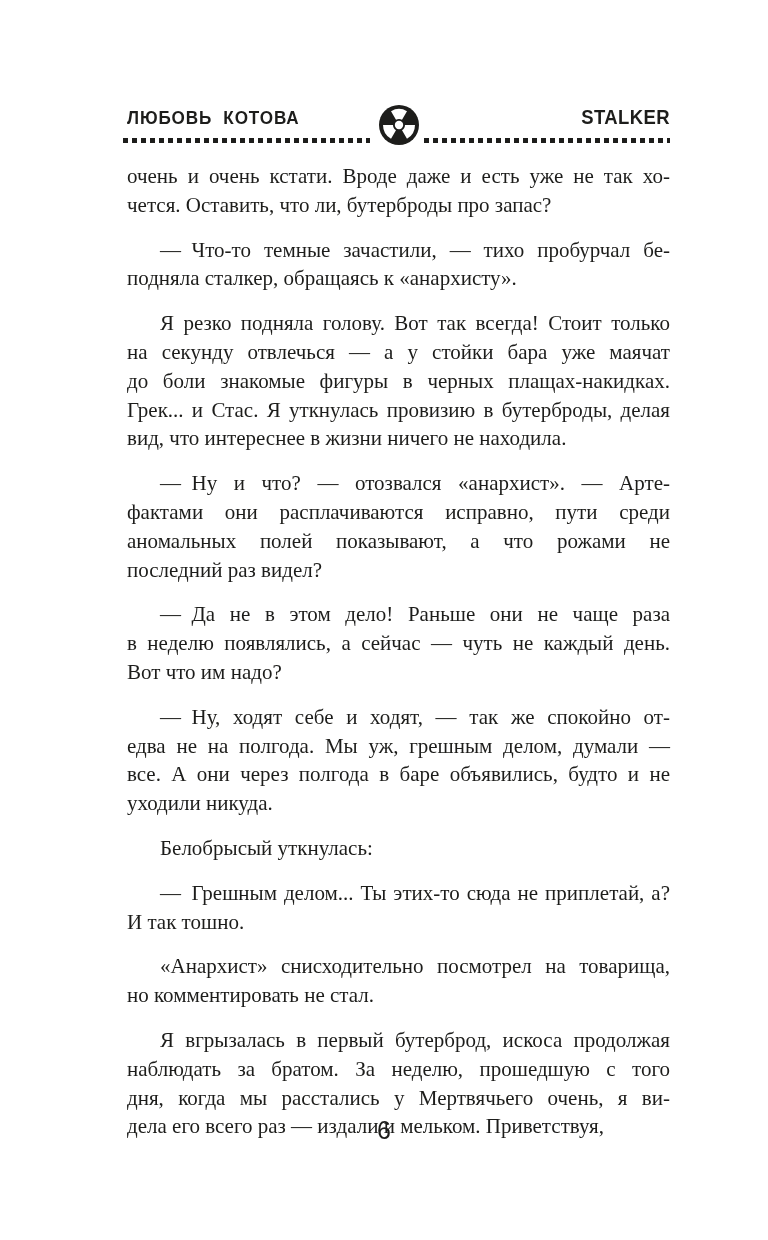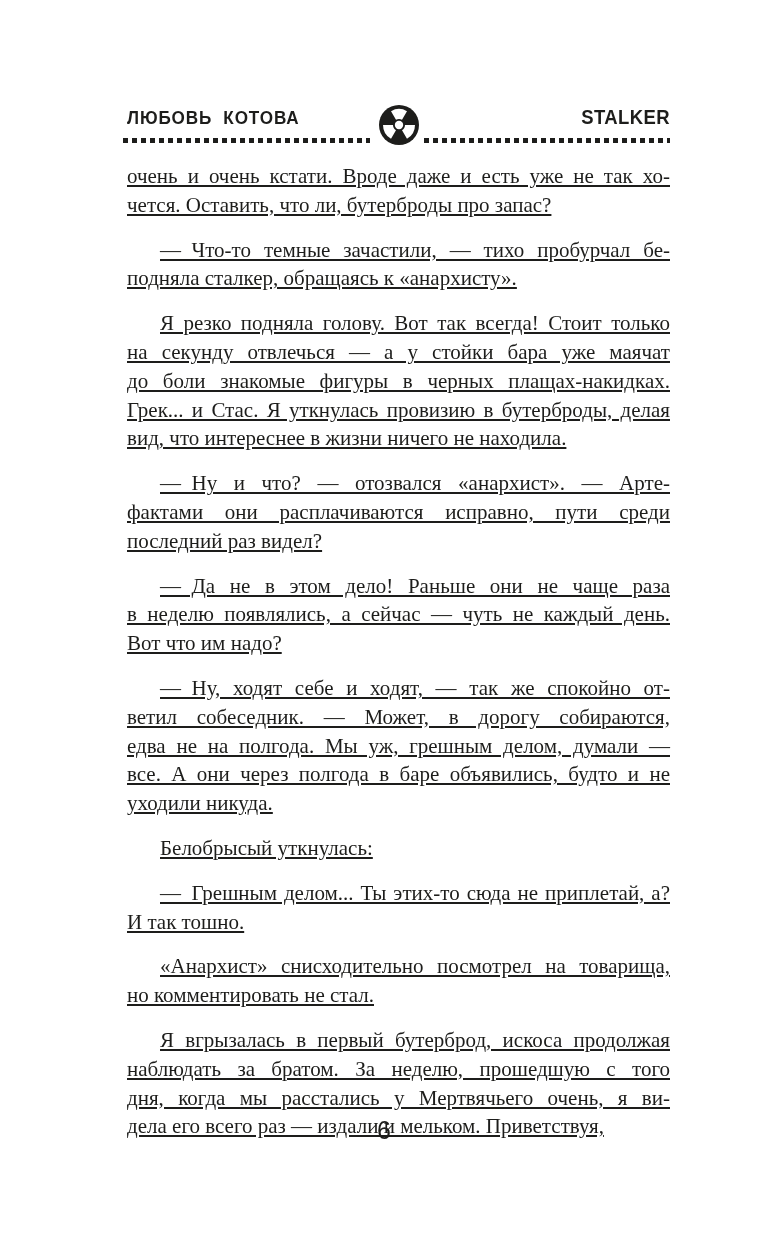--- a/index.html
+++ b/index.html
@@ -34,21 +34,21 @@
   }
   .rule-left  { left: 123px; width: 247px; }
   .rule-right { left: 424px; width: 246px; }
   .header-icon { position: absolute; left: 379px; top: 105px; width: 40px; height: 40px; }
   .header-icon svg { display: block; width: 40px; height: 40px; }
 
   .bodytext {
     position: absolute; left: 127px; top: 162px; width: 543px;
     font-size: 21px; line-height: 28.8px;
   }
-  .line { text-align: justify; text-align-last: justify; white-space: normal; text-decoration: underline; }
+  .line { text-align: justify; text-align-last: justify; white-space: normal; }
   .line.last { text-align-last: left; }
   .line.indent { text-indent: 33px; margin-top: 16px; }
 
   .page-number {
     position: absolute; left: 0; top: 1116px; width: 768px;
     text-align: center;
     font-family: "Liberation Sans", sans-serif;
     font-size: 25px; font-weight: 400;
   }
 </style>
@@ -85,30 +85,30 @@
     <div>
       <div class="line indent">Я резко подняла голову. Вот так всегда! Стоит только</div>
       <div class="line">на секунду отвлечься — а у стойки бара уже маячат</div>
       <div class="line">до боли знакомые фигуры в черных плащах-накидках.</div>
       <div class="line">Грек... и Стас. Я уткнулась провизию в бутерброды, делая</div>
       <div class="line last">вид, что интереснее в жизни ничего не находила.</div>
     </div>
     <div>
       <div class="line indent">— Ну и что? — отозвался «анархист». — Арте-</div>
       <div class="line">фактами они расплачиваются исправно, пути среди</div>
+      <div class="line">аномальных полей показывают, а что рожами не</div>
       <div class="line last">последний раз видел?</div>
     </div>
     <div>
       <div class="line indent">— Да не в этом дело! Раньше они не чаще раза</div>
       <div class="line">в неделю появлялись, а сейчас — чуть не каждый день.</div>
       <div class="line last">Вот что им надо?</div>
     </div>
     <div>
       <div class="line indent">— Ну, ходят себе и ходят, — так же спокойно от-</div>
-      <div class="line">ветил собеседник. — Может, в дорогу собираются,</div>
       <div class="line">едва не на полгода. Мы уж, грешным делом, думали —</div>
       <div class="line">все. А они через полгода в баре объявились, будто и не</div>
       <div class="line last">уходили никуда.</div>
     </div>
     <div>
       <div class="line last indent">Белобрысый уткнулась:</div>
     </div>
     <div>
       <div class="line indent">— Грешным делом... Ты этих-то сюда не приплетай, а?</div>
       <div class="line last">И так тошно.</div>

